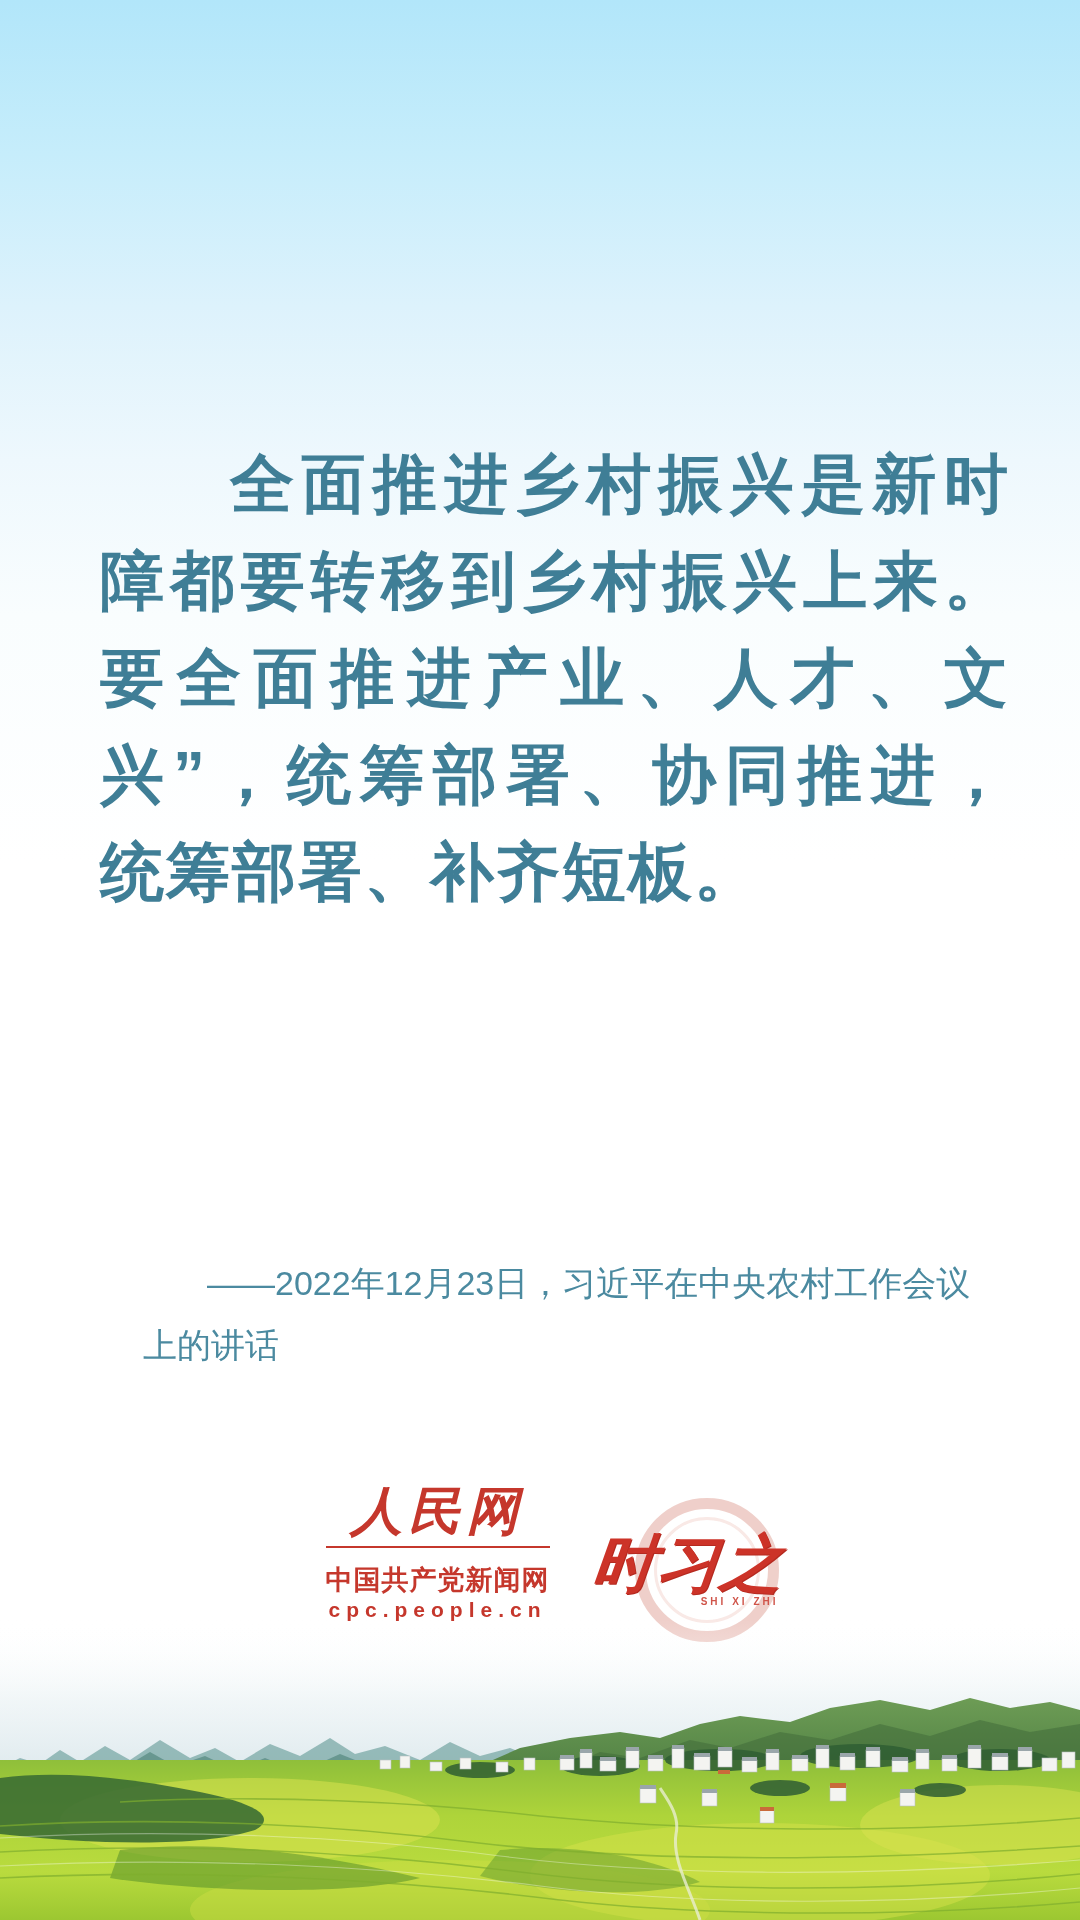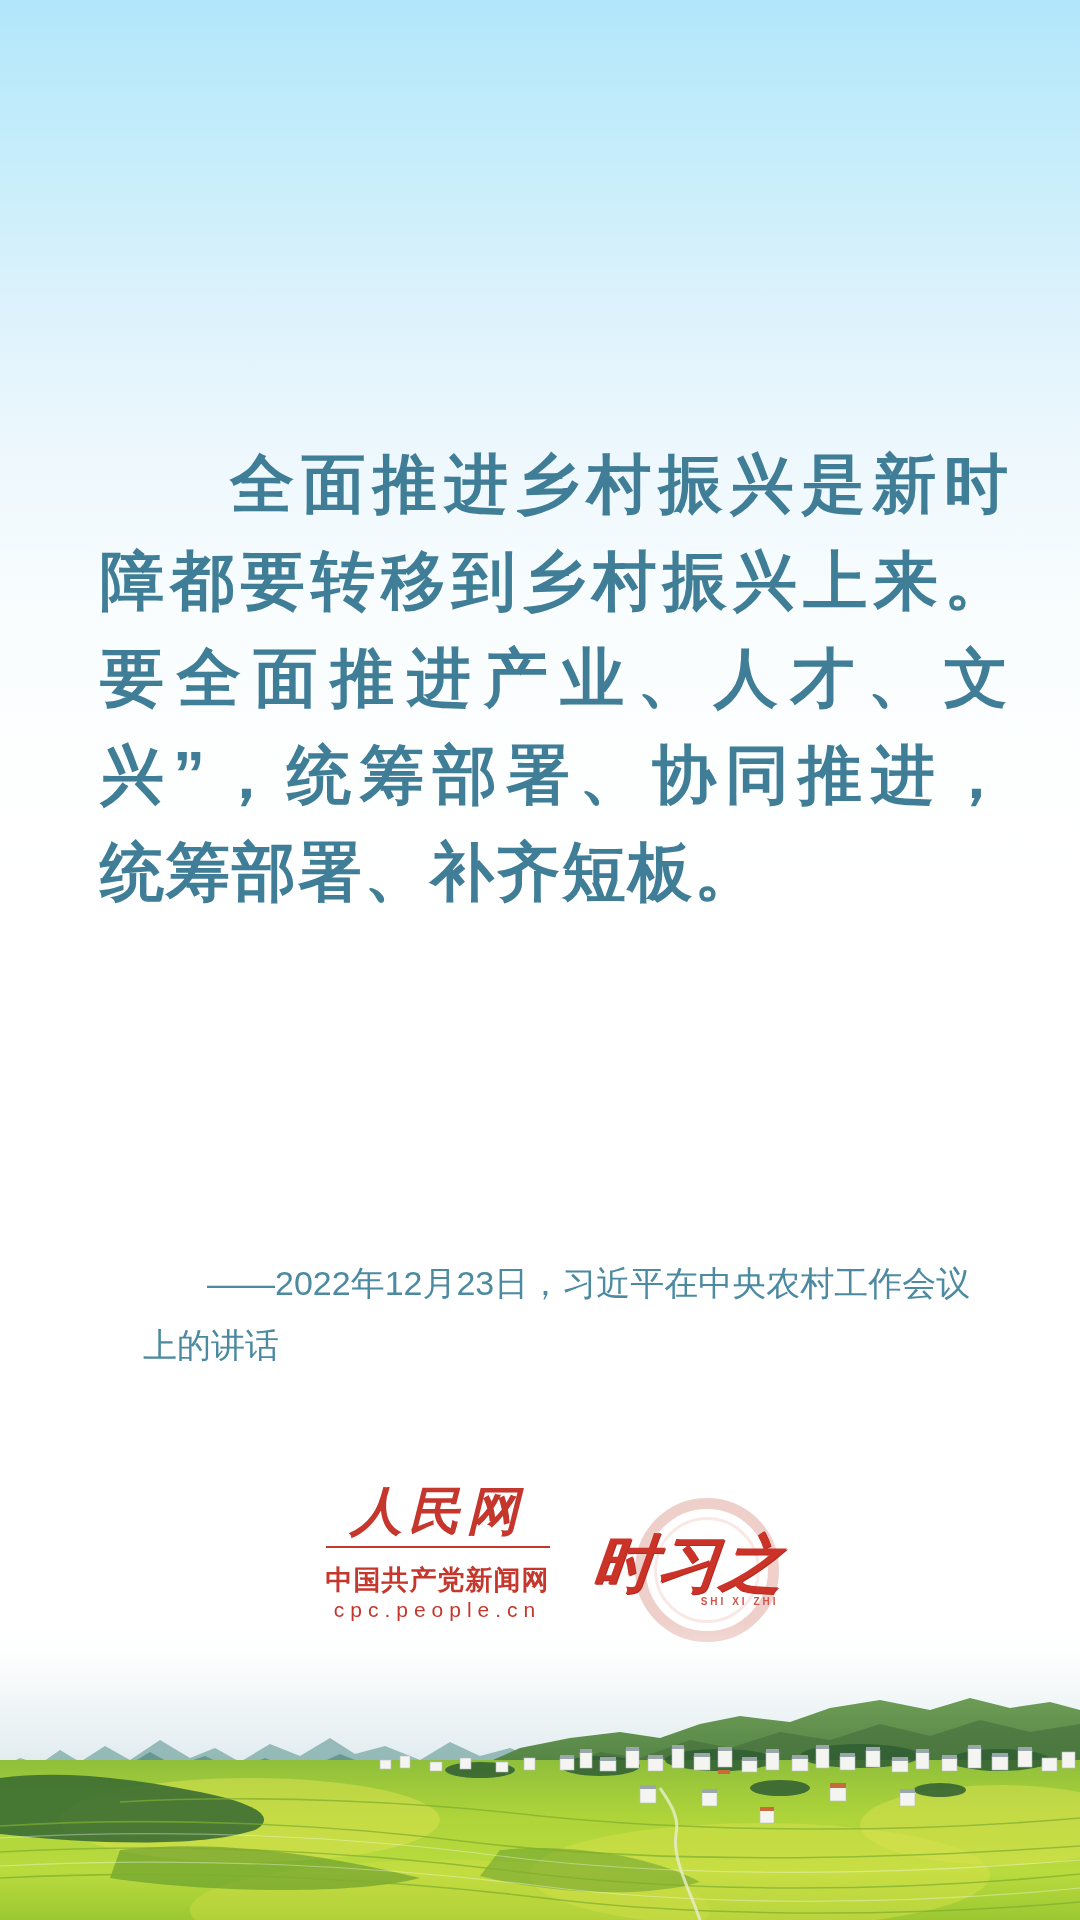--- a/index.html
+++ b/index.html
@@ -77,21 +77,21 @@
   .pd-sub{
     margin-top:16px;
     font-weight:700;
     font-size:27px;
     line-height:32px;
     letter-spacing:1px;
     color:#c5372c;
   }
   .pd-domain{
     margin-top:2px;
-    font-weight:400;
+    font-weight:700;
     font-size:21px;
     letter-spacing:6px;
     color:#c5372c;
   }
   .sxz-logo{
     position:relative;
     width:190px; height:150px;
     margin-top:18px;
   }
   .sxz-ring{

